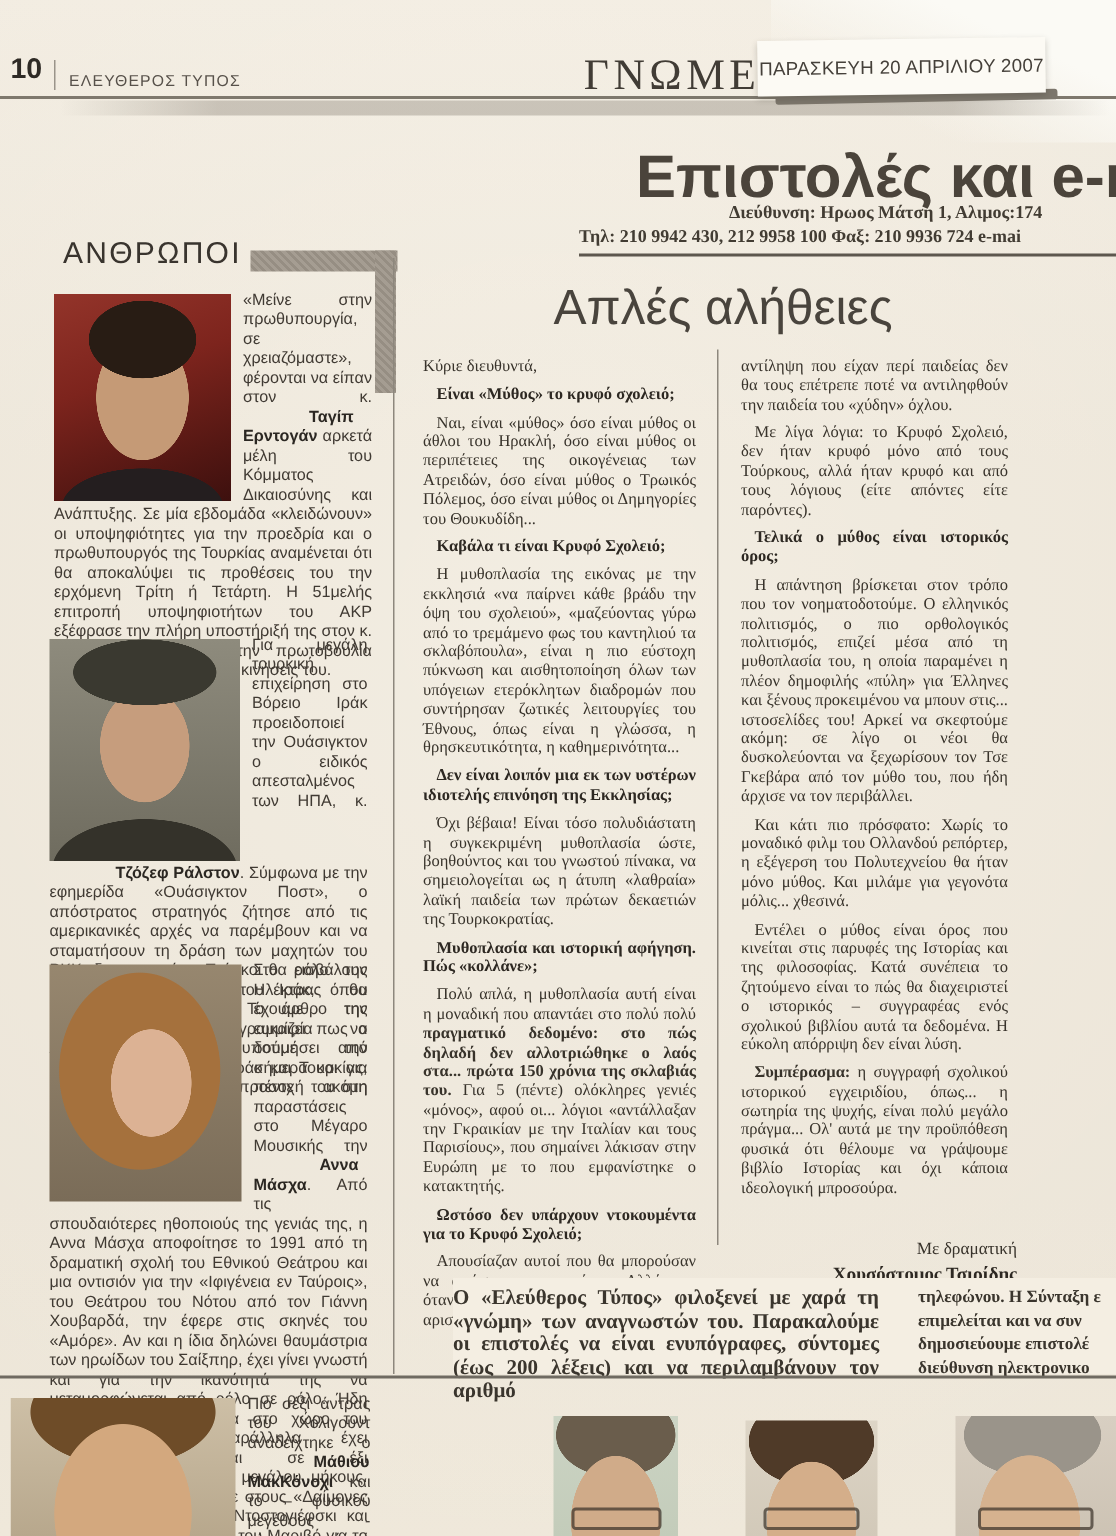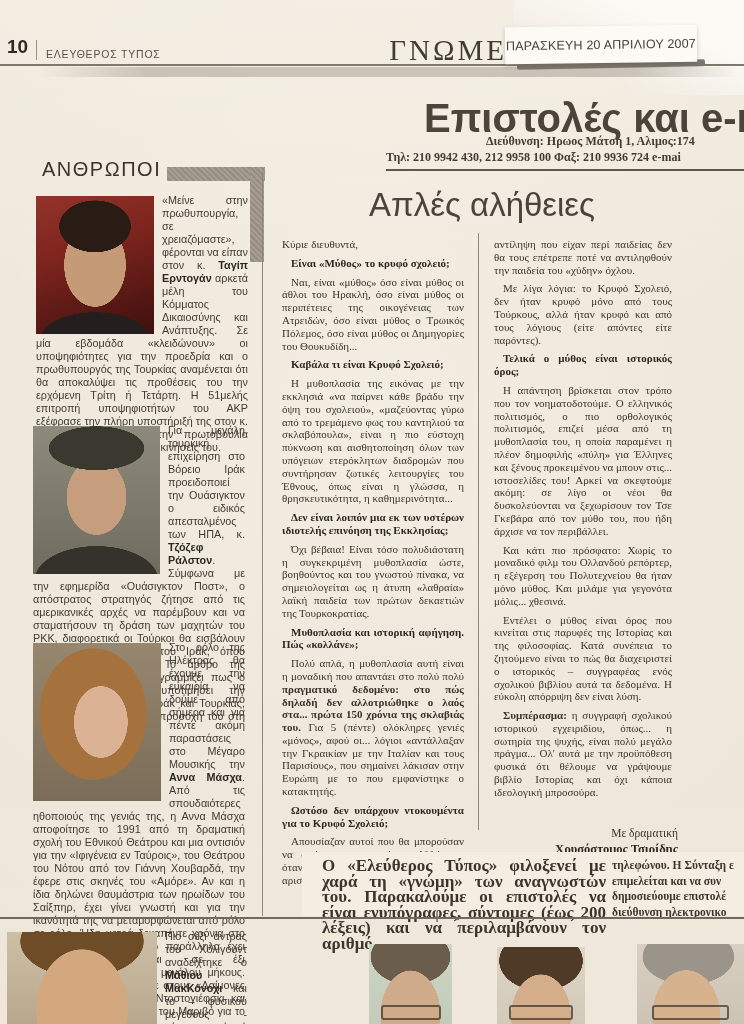--- a/index.html
+++ b/index.html
@@ -40,21 +40,21 @@
   
   .pp-title{position:absolute;left:42px;top:158px;font-family:"Liberation Sans",sans-serif;
     font-size:20px;letter-spacing:1.5px;color:#39342e;}
   .pp-barh{position:absolute;left:167px;top:167px;width:98px;height:14px;
     background:repeating-linear-gradient(45deg,#a59d92 0 2px,#968e83 2px 4px);}
   .pp-barv{position:absolute;left:250px;top:167px;width:14px;height:95px;
     background:repeating-linear-gradient(45deg,#a59d92 0 2px,#968e83 2px 4px);}
   .entry{position:absolute;font-family:"Liberation Sans",sans-serif;font-size:10.8px;
     line-height:13px;color:#403a33;text-align:justify;}
   .entry p{margin:0;}
-  .entry b{color:#2b2username:#2b2username;}
+  .entry b{color:#2b2username:#2b2username;margin-left:44px;}
   .entry b{color:#2b2722;}
   .photo{float:left;margin:2px 8px 2px 0;}
   .e1{left:36px;top:194px;width:212px;}
   .e2{left:33px;top:424px;width:212px;}
   .e3{left:33px;top:641px;width:212px;}
   .e4{left:7px;top:930px;width:240px;height:94px;overflow:hidden;}
   .ph-erdogan{width:118px;height:138px;background:
     radial-gradient(ellipse 36px 26px at 50% 22%,#281c14 0 99%,rgba(0,0,0,0) 100%),
     radial-gradient(ellipse 54px 26px at 50% 103%,#241e1f 0 99%,rgba(0,0,0,0) 100%),
     radial-gradient(ellipse 31px 42px at 50% 50%,#c59a76 0 99%,rgba(0,0,0,0) 100%),
@@ -81,22 +81,22 @@
   .c1{left:276px;width:194px;}
   .c2{left:488px;width:190px;}
   .col p{margin:6px;text-indent:9px;}
   .col p.noind{text-indent:0;}
   .col p.q{font-weight:bold;color:#2d2822;}
   .sig{margin-top:26px;text-align:right;line-height:16px;font-size:11.5px;}
   .sig div{text-indent:0;}
   .sig .sname{font-weight:bold;font-size:12.5px;color:#2d2822;}
   
   .notice{position:absolute;left:302px;top:852px;width:442px;height:64px;background:#f4eee2;}
-  .n1{position:absolute;left:20px;top:6px;width:284px;margin:0;font-weight:bold;
-    font-size:17px;line-height:15.5px;text-align:justify;color:#3a352d;}
+  .n1{position:absolute;left:0;top:6px;width:284px;margin:0;font-weight:bold;
+    font-size:14px;line-height:15.5px;text-align:justify;color:#3a352d;}
   .n2{position:absolute;left:310px;top:6px;width:200px;font-weight:bold;
     font-size:11.5px;line-height:15.5px;color:#3a352d;}
   .n2 div{white-space:nowrap;}
   .bot-rule{position:absolute;left:0;top:917px;width:744px;height:2px;background:#6f6a61;}
   
   .mini{position:absolute;}
   .specs{position:absolute;left:14%;bottom:4px;width:68%;height:11px;
     border:2px solid rgba(55,47,38,.7);border-radius:3px;}
   .mf1{left:369px;top:944px;width:83px;height:80px;background:
     radial-gradient(ellipse 30px 44px at 50% 88%,#d0ab89 0 99%,rgba(0,0,0,0) 100%),

